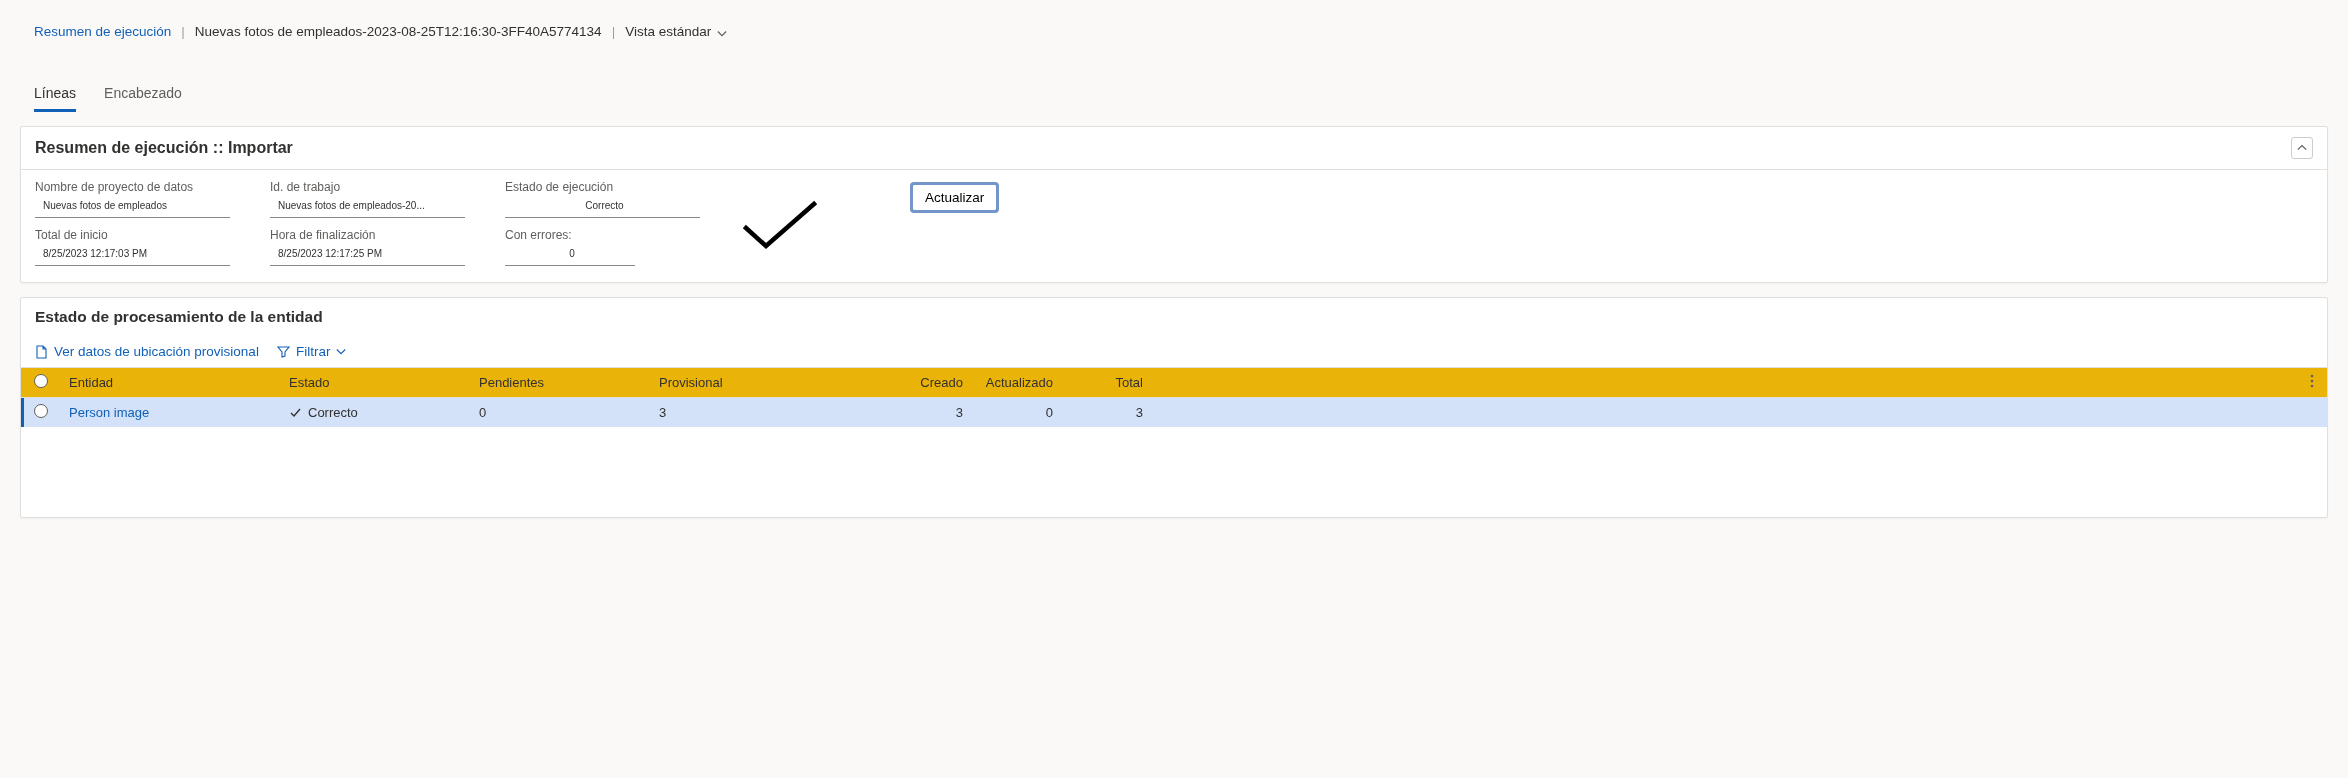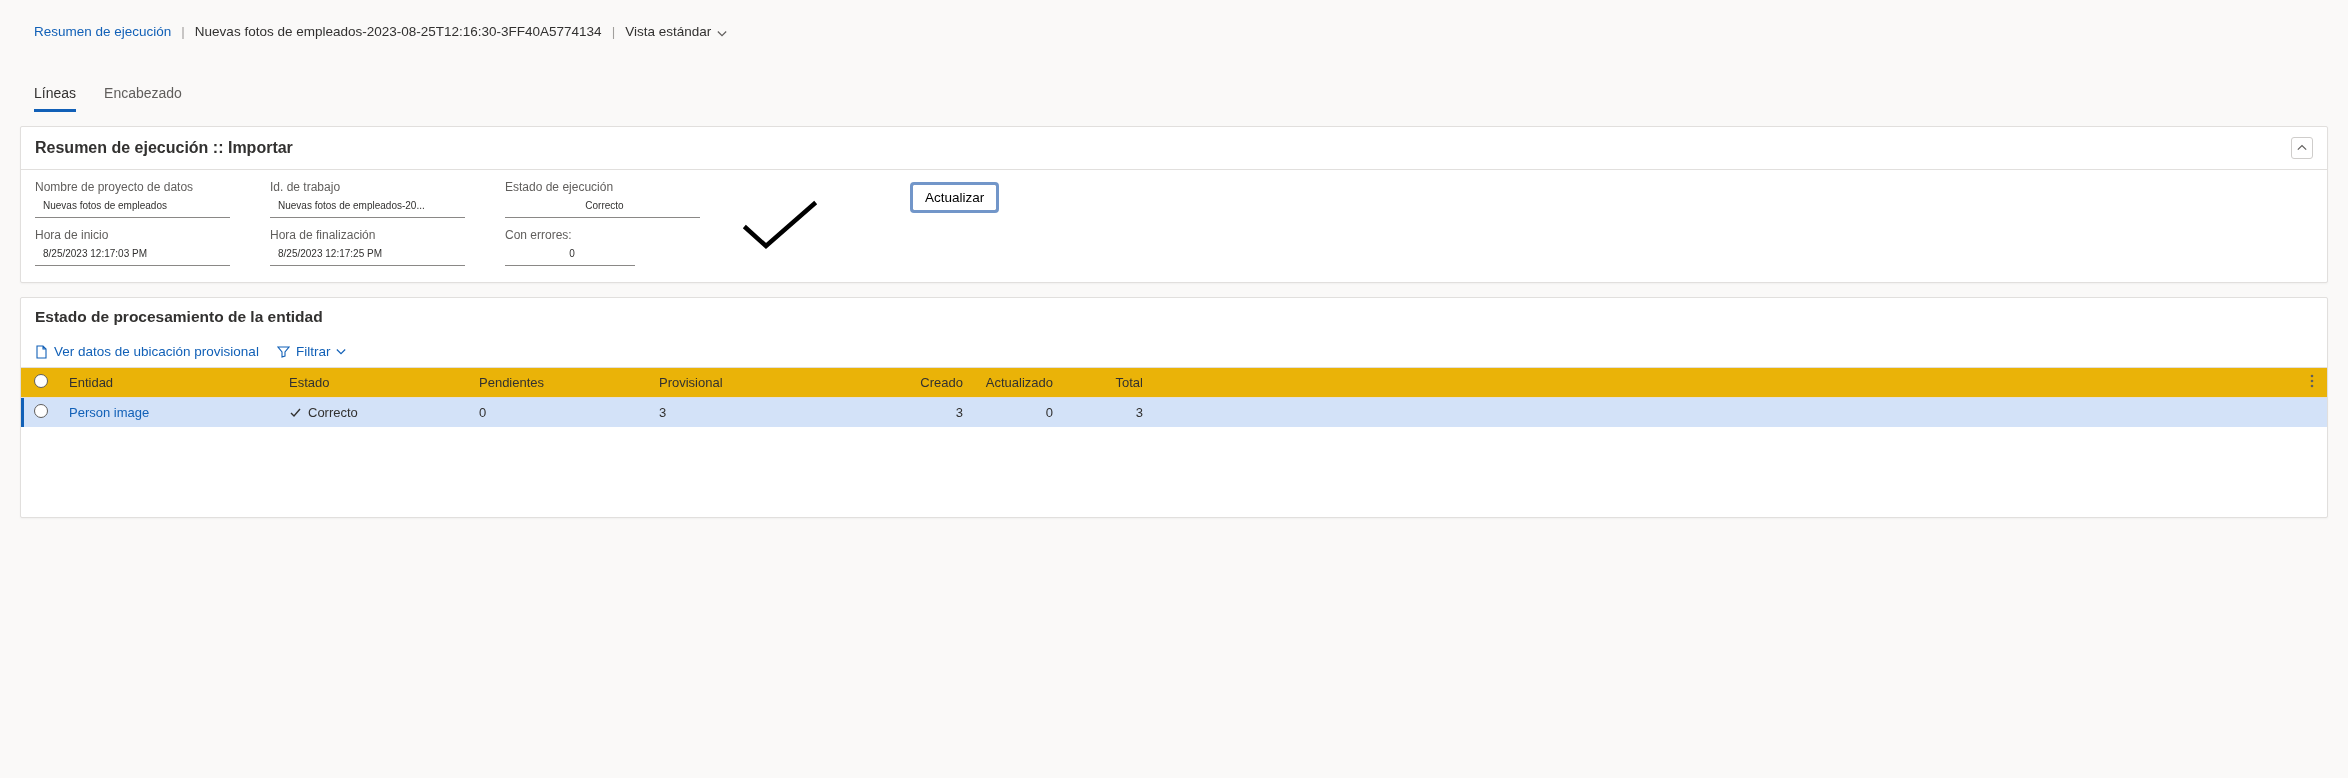--- a/index.html
+++ b/index.html
@@ -210,21 +210,21 @@
     </div>
     <div class="card-divider"></div>
 
     <div class="fields-row">
       <div>
         <div class="field">
           <label>Nombre de proyecto de datos</label>
           <div class="value">Nuevas fotos de empleados</div>
         </div>
         <div class="field" style="margin-top:10px">
-          <label>Hora de inicio</label>
+          <label>Total de inicio</label>
           <div class="value">8/25/2023 12:17:03 PM</div>
         </div>
       </div>
 
       <div>
         <div class="field">
           <label>Id. de trabajo</label>
           <div class="value">Nuevas fotos de empleados-20...</div>
         </div>
         <div class="field" style="margin-top:10px">

